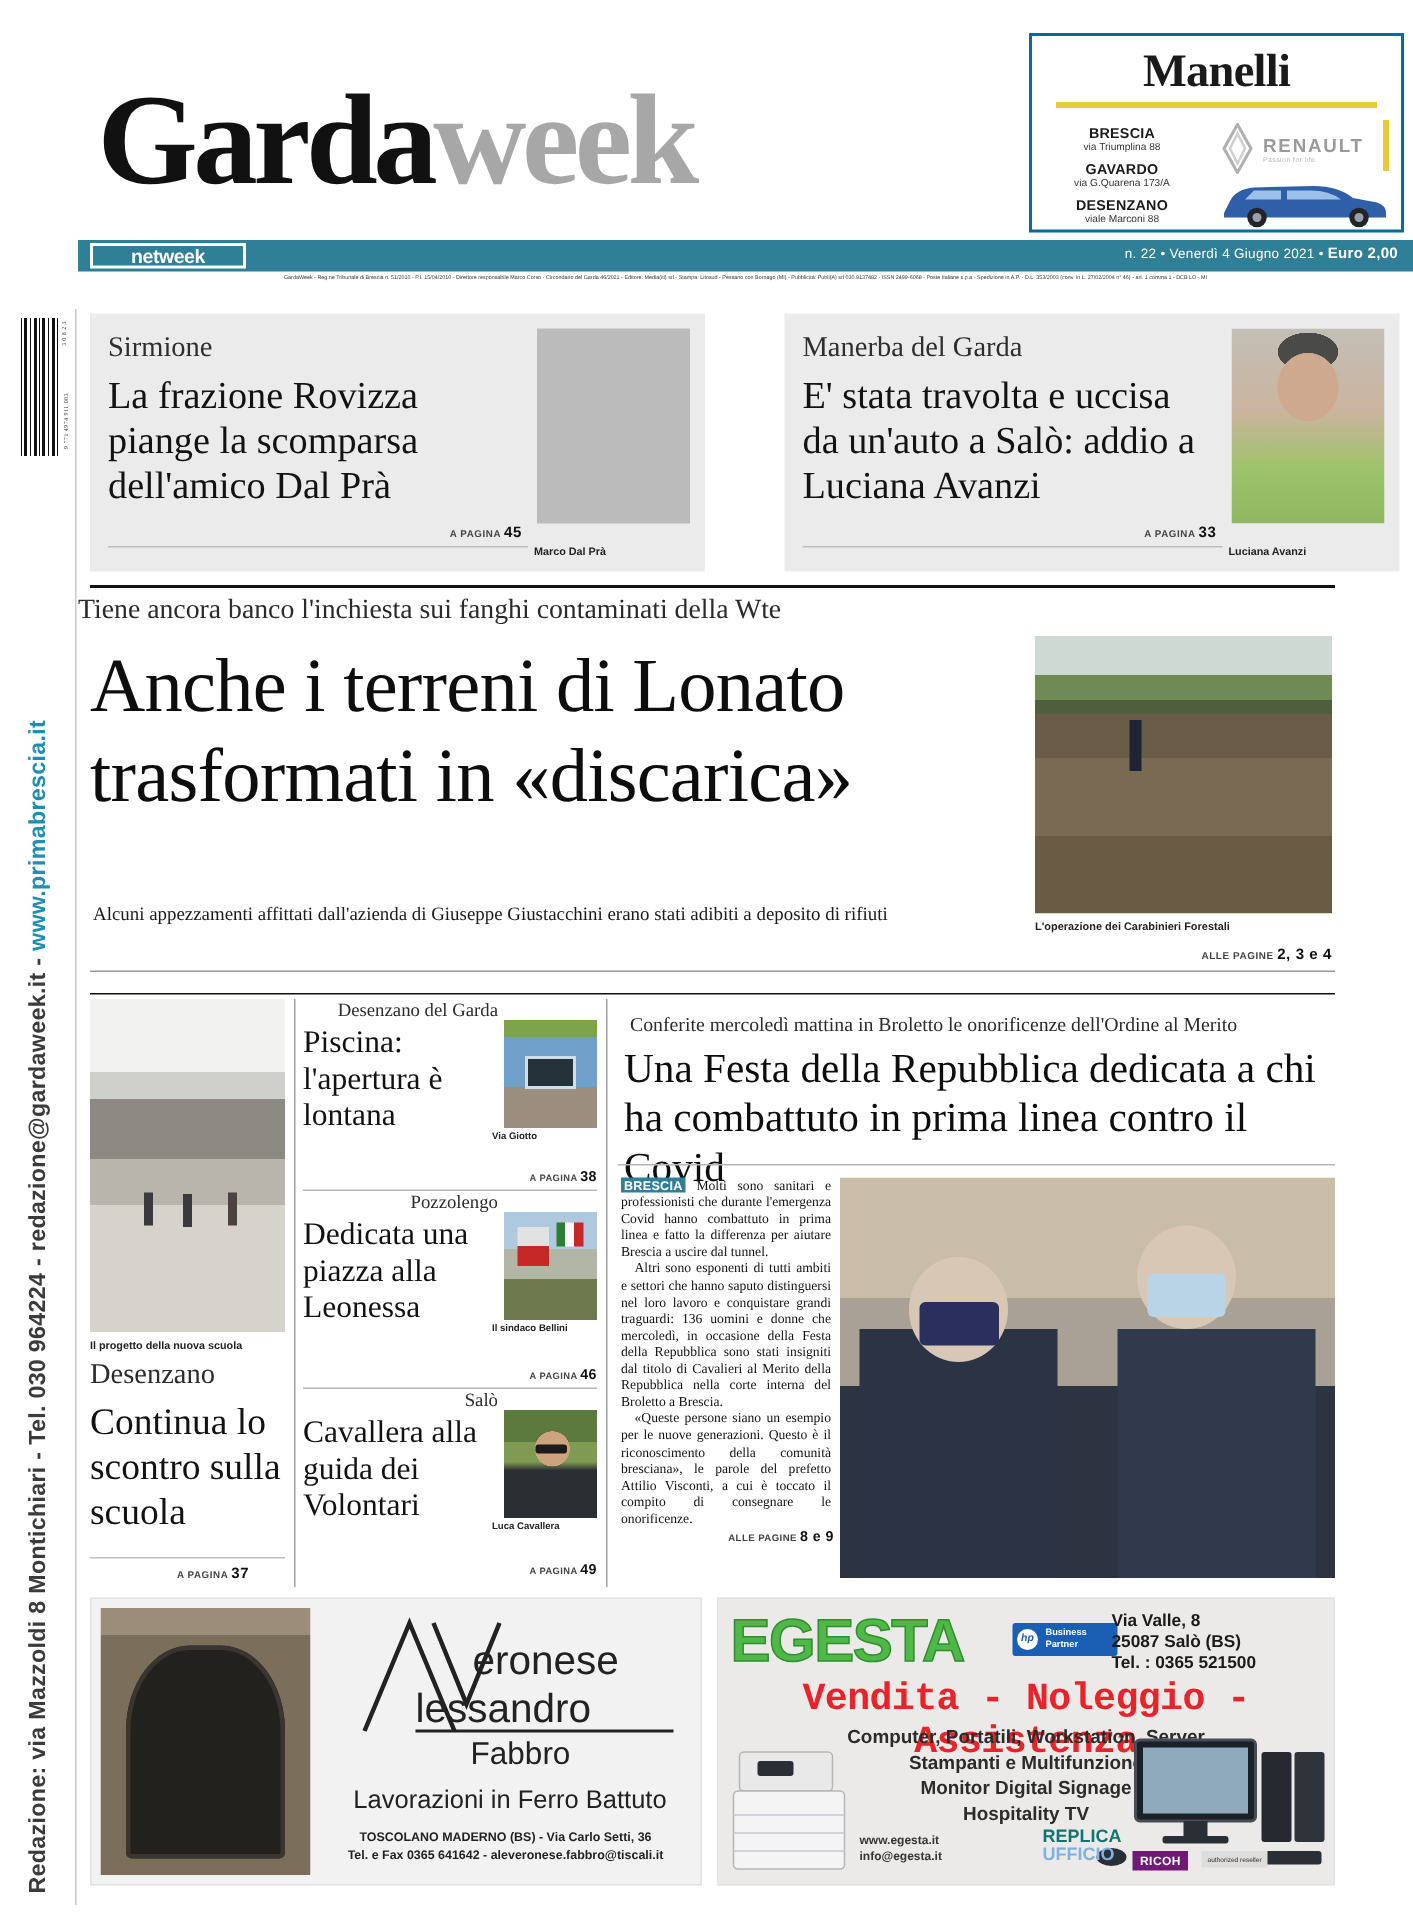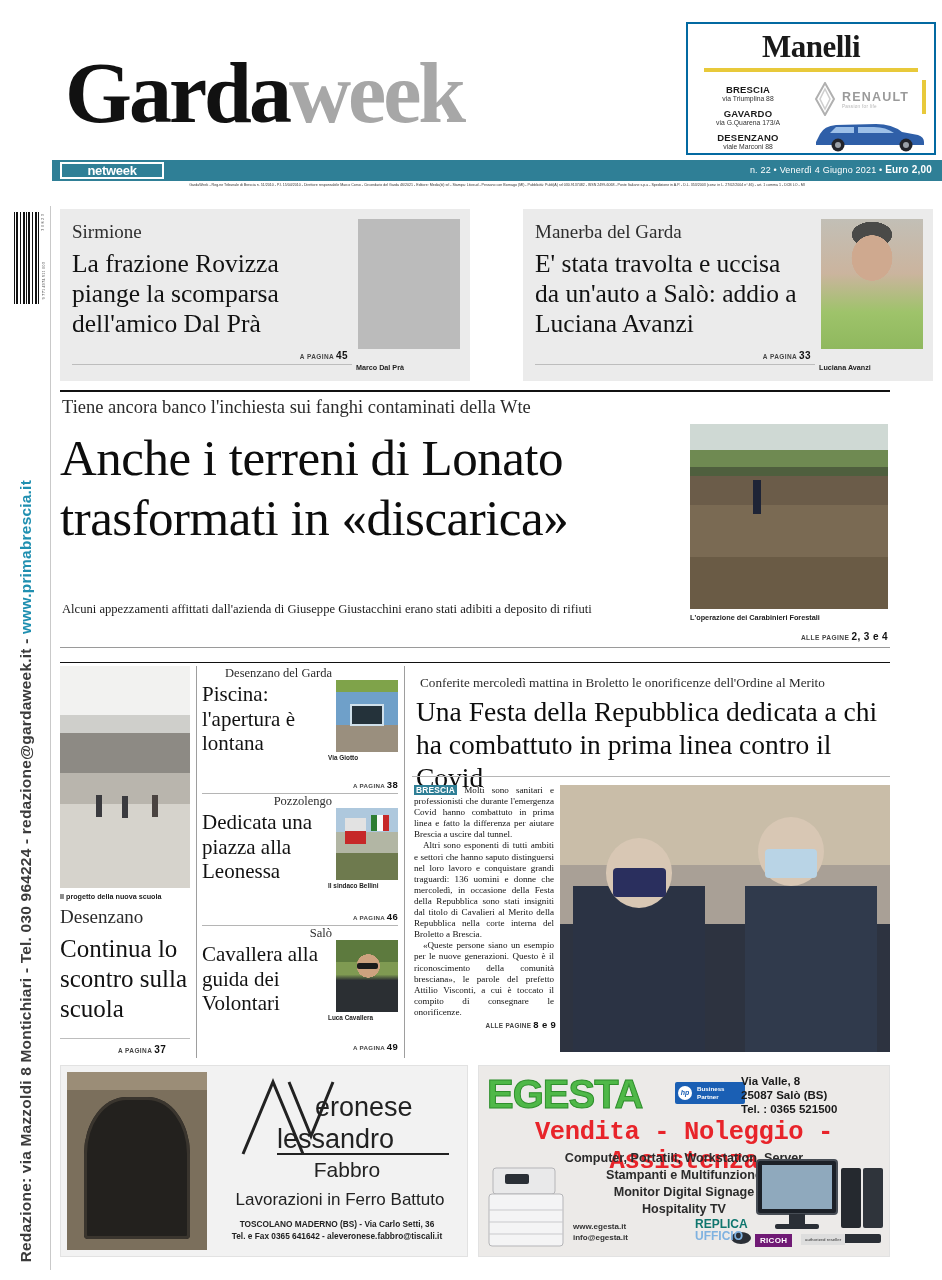--- a/index.html
+++ b/index.html
@@ -72,21 +72,21 @@
   .topcap{position:absolute;right:10px;bottom:9px;width:104px;
      font-family:"Liberation Sans",sans-serif;font-size:7.2px;color:#222;font-weight:600;}
   .apagina{position:absolute;font-family:"Liberation Sans",sans-serif;font-size:6.5px;
      font-weight:700;color:#444;letter-spacing:.4px;}
   .apagina b{font-size:10px;color:#111;}
   .topbox .apagina{right:122px;bottom:20px;}
   .topbox .hairline{position:absolute;left:12px;right:118px;bottom:16px;height:1px;background:#bdbdbd;}
 
   
   .leadrule{position:absolute;left:60px;top:390px;width:830px;height:2px;background:#111;}
-  .leadkick{position:absolute;left:62px;top:397px;font-size:18.5px;color:#2b2b2b;}
+  .leadkick{position:absolute;left:52px;top:397px;font-size:18.5px;color:#2b2b2b;}
   .leadhead{position:absolute;left:60px;top:428px;width:622px;font-size:51px;
      line-height:60px;color:#0d0d0d;letter-spacing:-.5px;}
   .leadsub{position:absolute;left:62px;top:602px;width:620px;font-size:12.6px;color:#1a1a1a;}
   .leadphoto{position:absolute;left:690px;top:424px;width:198px;height:185px;overflow:hidden;background:#6b6257;}
   .leadcap{position:absolute;left:690px;top:613px;width:210px;
      font-family:"Liberation Sans",sans-serif;font-size:7.3px;color:#222;font-weight:600;}
   .leadpages{position:absolute;right:54px;top:631px;font-family:"Liberation Sans",sans-serif;
      font-size:6.6px;font-weight:700;color:#444;letter-spacing:.4px;}
   .leadpages b{font-size:10px;color:#111;}
   .leadbottomrule{position:absolute;left:60px;top:647px;width:830px;height:1px;background:#9a9a9a;}

